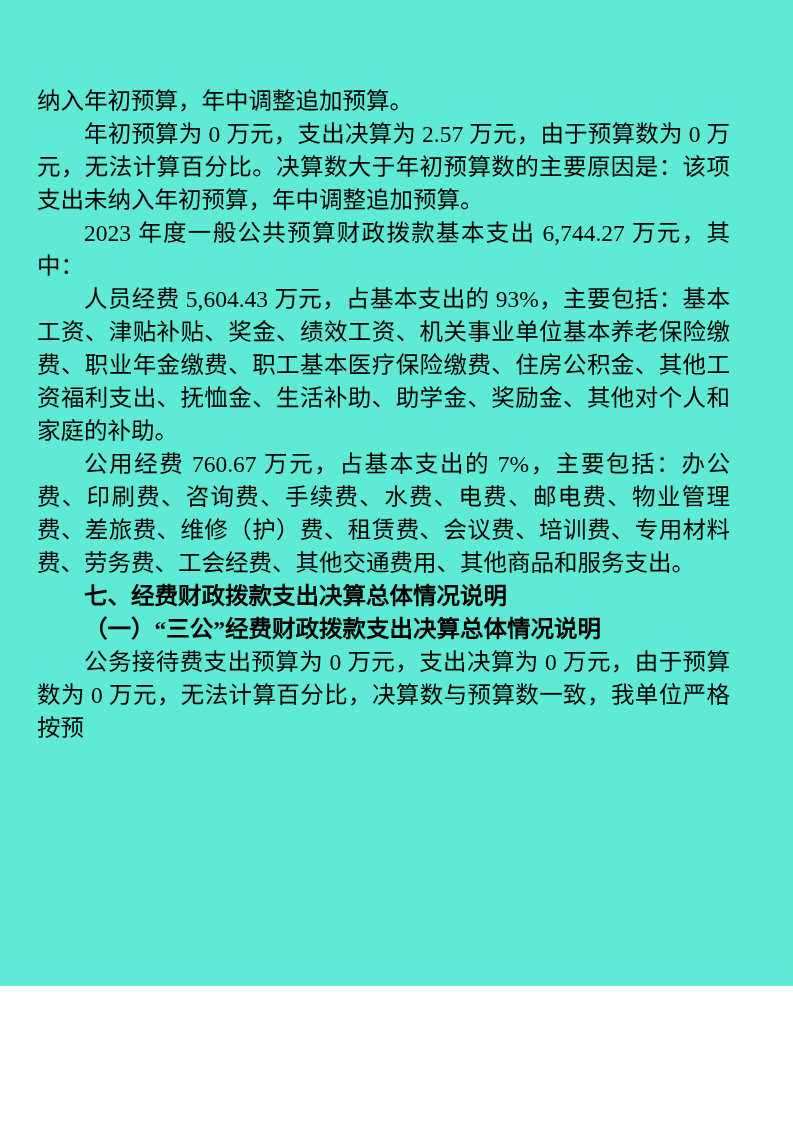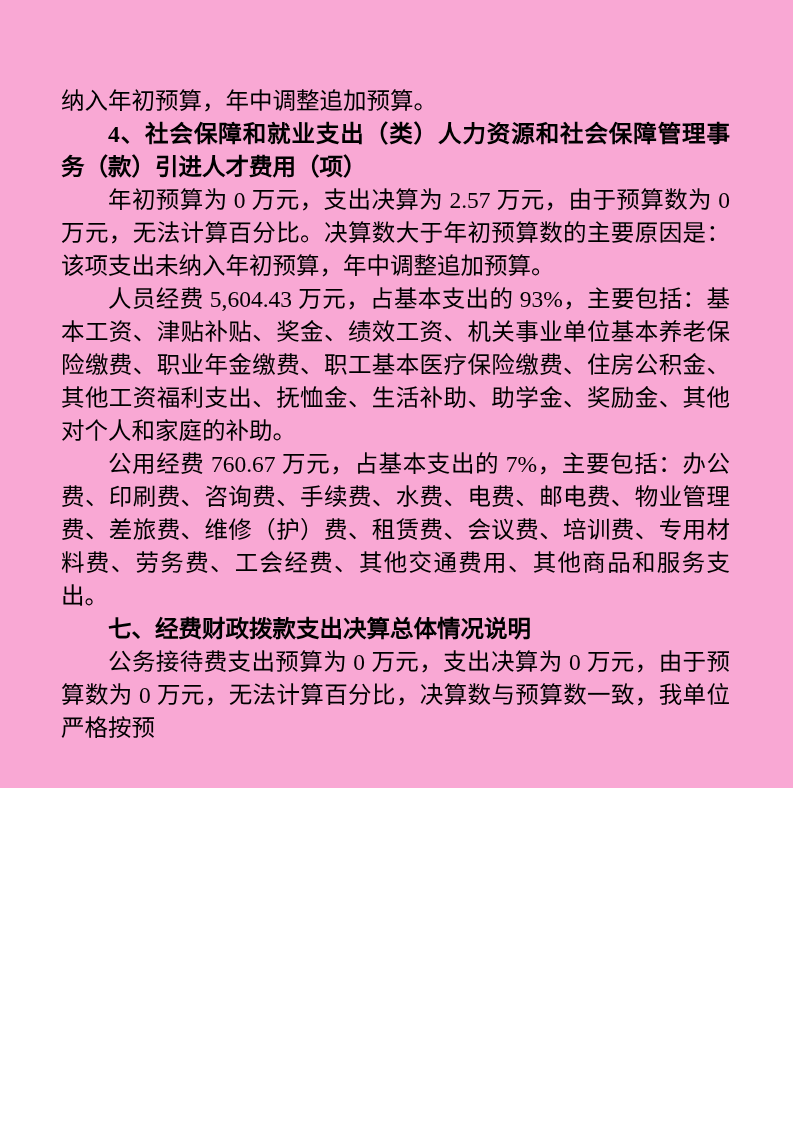--- a/index.html
+++ b/index.html
@@ -3,24 +3,24 @@
 <meta charset="utf-8">
 <style>
   html, body {
     margin: 0;
     padding: 0;
     background: #ffffff;
   }
   .page {
     position: relative;
     width: 793px;
-    height: 788px;
+    height: 986px;
     box-sizing: border-box;
-    background: #f9a8d4;
-    padding: 85px 63px 0 61px;
+    background: #5eead4;
+    padding: 85px 63px 0 37px;
     overflow: hidden;
     color: #000000;
     font-family: "Liberation Serif", "DejaVu Serif", serif;
     font-size: 23.5px;
     line-height: 33px;
   }
   .para {
     margin: 0;
     padding: 0;
     text-align: justify;
@@ -34,29 +34,30 @@
   .para.heading {
     font-weight: bold;
   }
 </style>
 </head>
 <body>
 
 <div class="page">
   <p class="para no-indent">纳入年初预算，年中调整追加预算。</p>
 
-  <p class="para heading">4、社会保障和就业支出（类）人力资源和社会保障管理事务（款）引进人才费用（项）</p>
 
   <p class="para">年初预算为 0 万元，支出决算为 2.57 万元，由于预算数为 0 万元，无法计算百分比。决算数大于年初预算数的主要原因是：该项支出未纳入年初预算，年中调整追加预算。</p>
 
 
+  <p class="para">2023 年度一般公共预算财政拨款基本支出 6,744.27 万元，其中：</p>
 
   <p class="para">人员经费 5,604.43 万元，占基本支出的 93%，主要包括：基本工资、津贴补贴、奖金、绩效工资、机关事业单位基本养老保险缴费、职业年金缴费、职工基本医疗保险缴费、住房公积金、其他工资福利支出、抚恤金、生活补助、助学金、奖励金、其他对个人和家庭的补助。</p>
 
   <p class="para">公用经费 760.67 万元，占基本支出的 7%，主要包括：办公费、印刷费、咨询费、手续费、水费、电费、邮电费、物业管理费、差旅费、维修（护）费、租赁费、会议费、培训费、专用材料费、劳务费、工会经费、其他交通费用、其他商品和服务支出。</p>
 
   <p class="para heading">七、经费财政拨款支出决算总体情况说明</p>
 
+  <p class="para heading">（一）“三公”经费财政拨款支出决算总体情况说明</p>
 
 
 
   <p class="para">公务接待费支出预算为 0 万元，支出决算为 0 万元，由于预算数为 0 万元，无法计算百分比，决算数与预算数一致，我单位严格按预</p>
 </div>
 
 </body></html>

